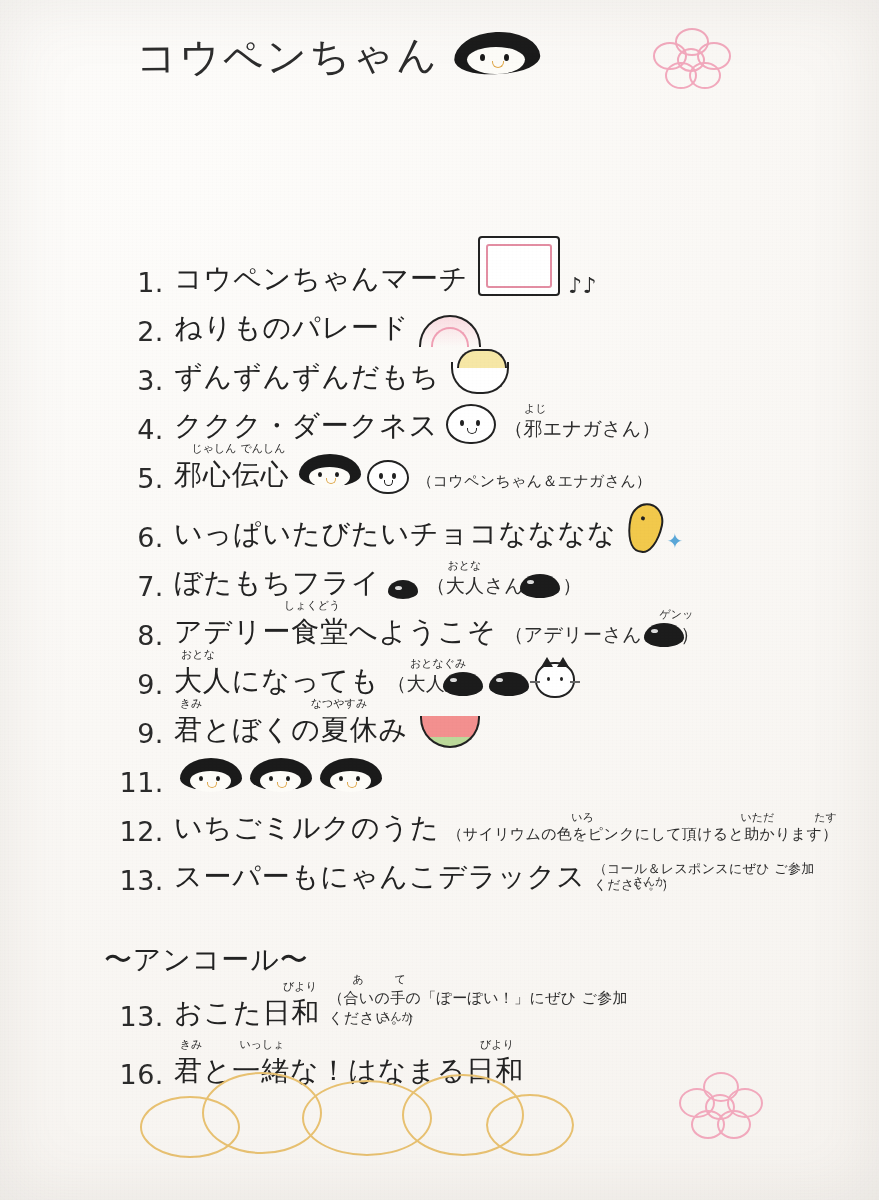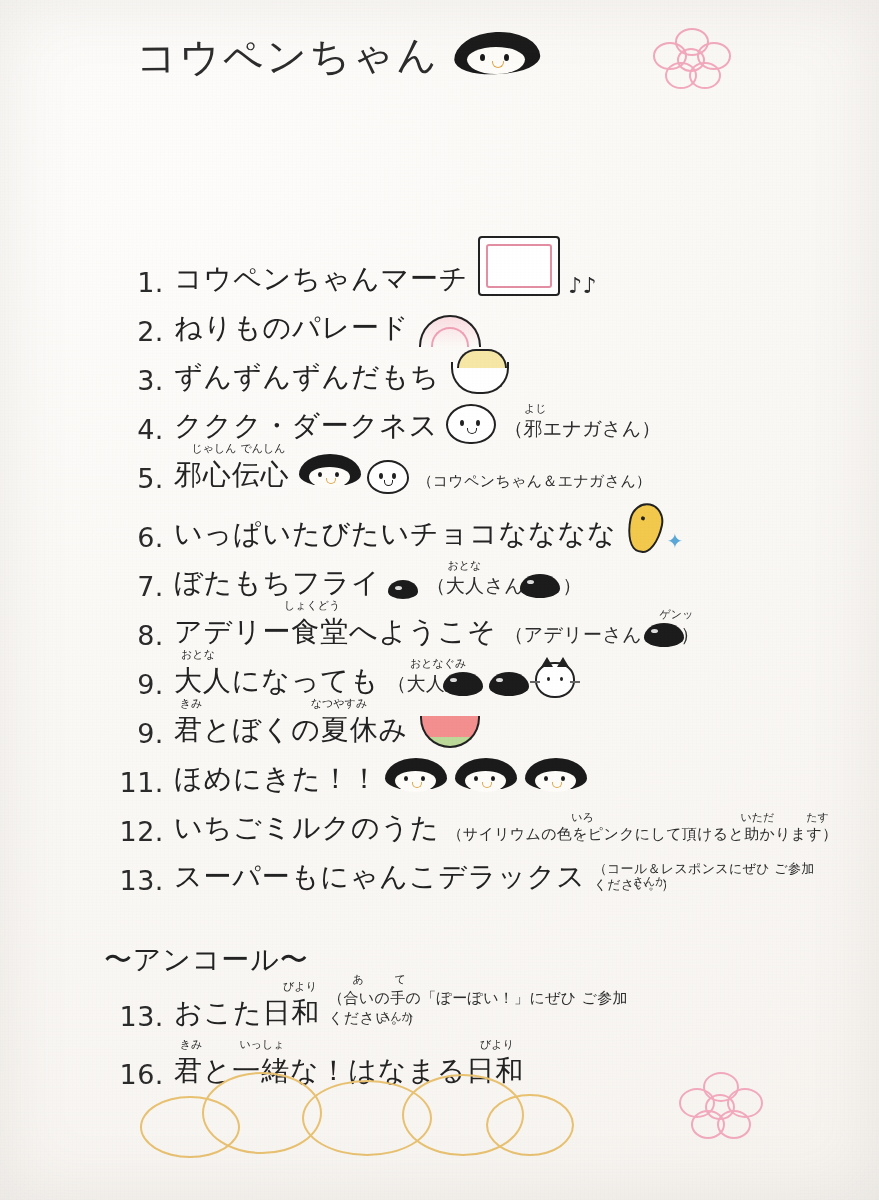--- a/index.html
+++ b/index.html
@@ -614,21 +614,20 @@
         <span class="furi" style="left:130px; width:70px;">なつやすみ</span>
         <span>君とぼくの夏休み</span>
       </div>
       <div class="doodle" style="position:relative; margin-left:12px; bottom:1px;">
         <div class="melon"></div>
       </div>
     </div>
 
     <div class="row">
       <div class="num">11.</div>
-      <div class="song">ほめにきた！！</div>
       <div class="doodle" style="position:relative; margin-left:6px;">
         <div class="mini-peng">
             <span class="cap"></span>
             <span class="face"></span>
             <span class="eye l"></span>
             <span class="eye r"></span>
             <span class="beak"></span>
           </div>
       </div>
       <div class="doodle" style="position:relative; margin-left:8px;">
@@ -651,21 +650,21 @@
       </div>
     </div>
 
     <div class="row">
       <div class="hl pink" style="left:66px; bottom:2px; width:282px;"></div>
       <div class="num">12.</div>
       <div class="song">いちごミルクのうた</div>
       <div class="paren small furigana-wrap" style="max-width:none;">
         <span class="furi" style="left:120px; width:30px;">いろ</span>
         <span class="furi" style="left:292px; width:36px;">いただ</span>
-        <span class="furi" style="left:356px; width:28px;font-family:Liberation Serif, serif;">たす</span>
+        <span class="furi" style="left:364px; width:28px;font-family:Liberation Serif, serif;">たす</span>
         <span>（サイリウムの色をピンクにして頂けると助かります）</span>
       </div>
     </div>
 
     <div class="row">
       <div class="num">13.</div>
       <div class="song">スーパーもにゃんこデラックス</div>
       <div class="paren tiny furigana-wrap" style="max-width:230px;">
         <span class="furi" style="left:38px; top:14px; width:36px;">さんか</span>
         <span>（コール＆レスポンスにぜひ

